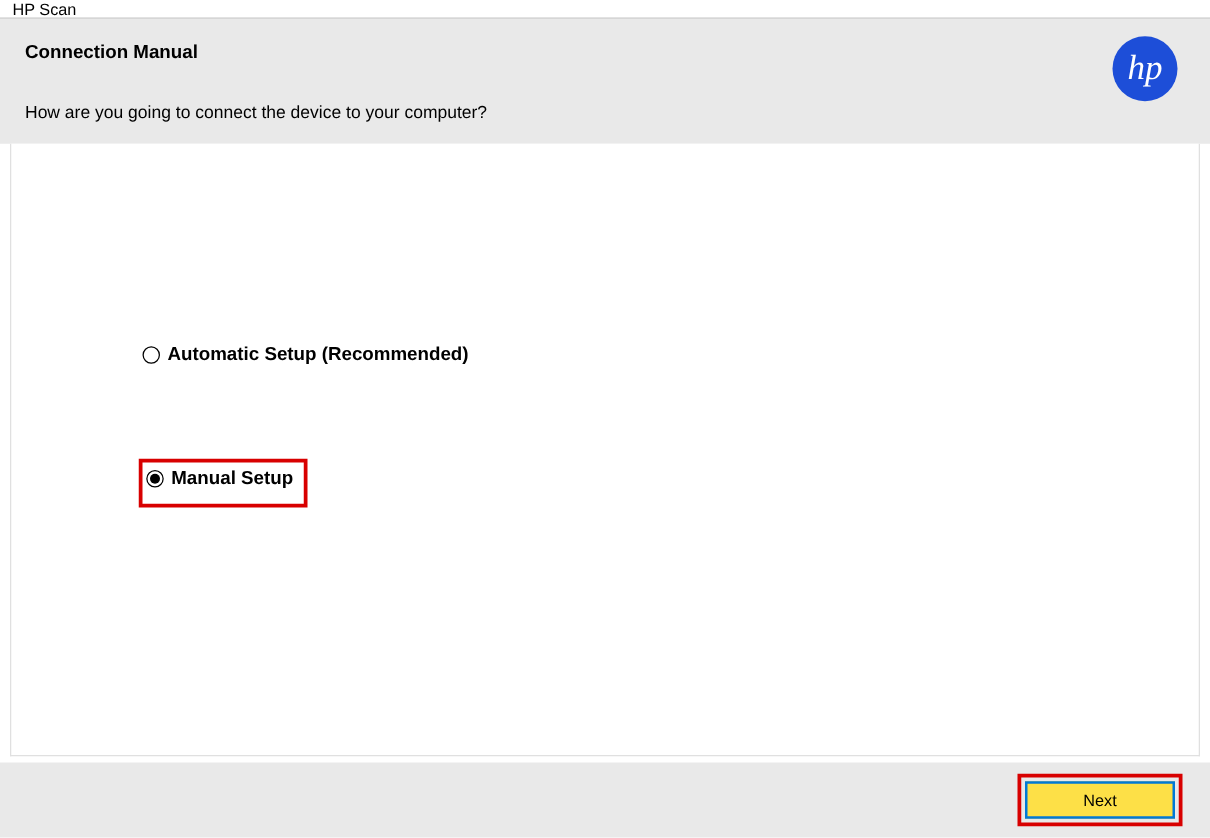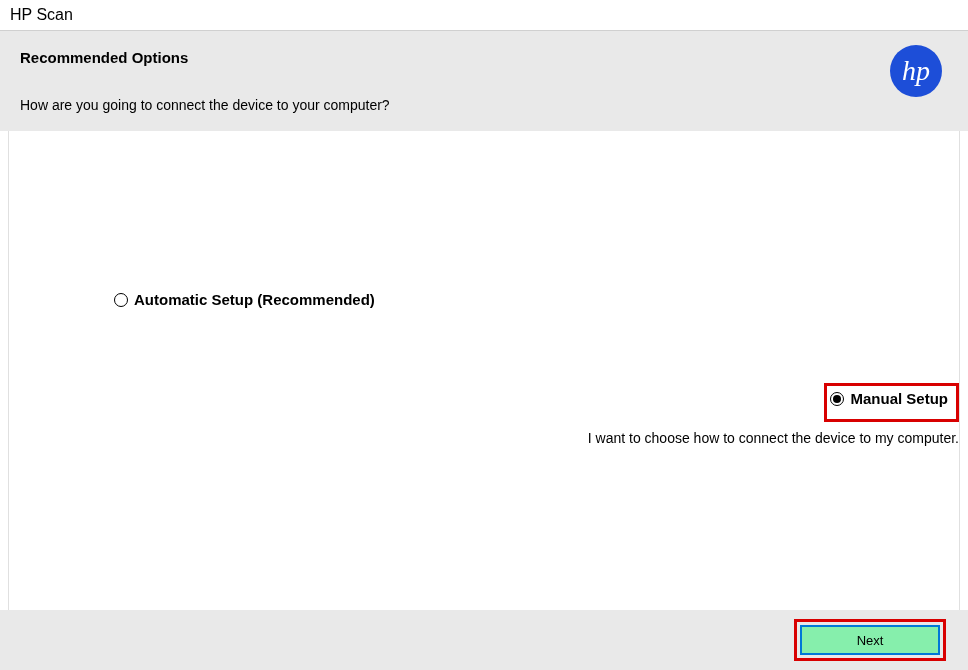--- a/index.html
+++ b/index.html
@@ -8,24 +8,24 @@
       box-sizing: border-box;
     }
     body {
       width: 968px;
       height: 670px;
       font-family: "Segoe UI", Arial, sans-serif;
       background: #ffffff;
       overflow: hidden;
     }
     .title-bar {
-      height: 30px;
+      height: 14px;
       background: #ffffff;
       padding: 4px 10px;
-      font-size: 16px;
+      font-size: 13px;
       color: #000;
       display: flex;
       align-items: center;
     }
     .header-section {
       background: #e9e9e9;
       padding: 18px 20px 18px 20px;
       display: flex;
       justify-content: space-between;
       align-items: flex-start;
@@ -64,21 +64,20 @@
     .main-panel {
       background: #ffffff;
       margin: 0 8px 8px 8px;
       height: 490px;
       position: relative;
       border: 1px solid #e0e0e0;
       border-top: none;
     }
     .options-container {
       padding: 160px 0 0 105px;
-      text-align: right;
     }
     .radio-option {
       margin-bottom: 75px;
     }
     .radio-row {
       display: flex;
       align-items: center;
       margin-bottom: 8px;
     }
     .radio-btn {
@@ -127,23 +126,23 @@
       display: flex;
       justify-content: flex-end;
       align-items: center;
       padding-right: 22px;
     }
     .next-btn-wrapper {
       border: 3px solid #d80000;
       padding: 3px;
     }
     .next-btn {
-      width: 140px;
+      width: 120px;
       height: 30px;
-      background: #86efac;
+      background: #fde047;
       border: 2px solid #0078d7;
       font-size: 13px;
       color: #000;
       display: flex;
       align-items: center;
       justify-content: center;
       cursor: pointer;
     }
     .outer-wrap {
       position: relative;
@@ -153,21 +152,21 @@
 </head>
 <body>
 
 <div class="outer-wrap">
   <div class="title-bar">
     <span>HP Scan</span>
   </div>
 
   <div class="header-section">
     <div class="header-text">
-      <div class="header-title">Recommended Options</div>
+      <div class="header-title">Connection Manual</div>
       <div class="header-subtitle">How are you going to connect the device to your computer?</div>
     </div>
     <div class="hp-logo">
       <span>hp</span>
     </div>
   </div>
 
   <div class="main-panel">
     <div class="options-container">
 
@@ -176,21 +175,20 @@
           <span class="radio-btn"></span>
           <span class="radio-label">Automatic Setup (Recommended)</span>
         </div>
       </div>
 
       <div class="radio-option">
         <div class="highlight-box radio-row">
           <span class="radio-btn selected"></span>
           <span class="radio-label">Manual Setup</span>
         </div>
-        <div class="radio-desc">I want to choose how to connect the device to my computer.</div>
       </div>
 
     </div>
   </div>
 
   <div class="footer">
     <div class="next-btn-wrapper">
       <div class="next-btn">
         <span>Next</span>
       </div>

